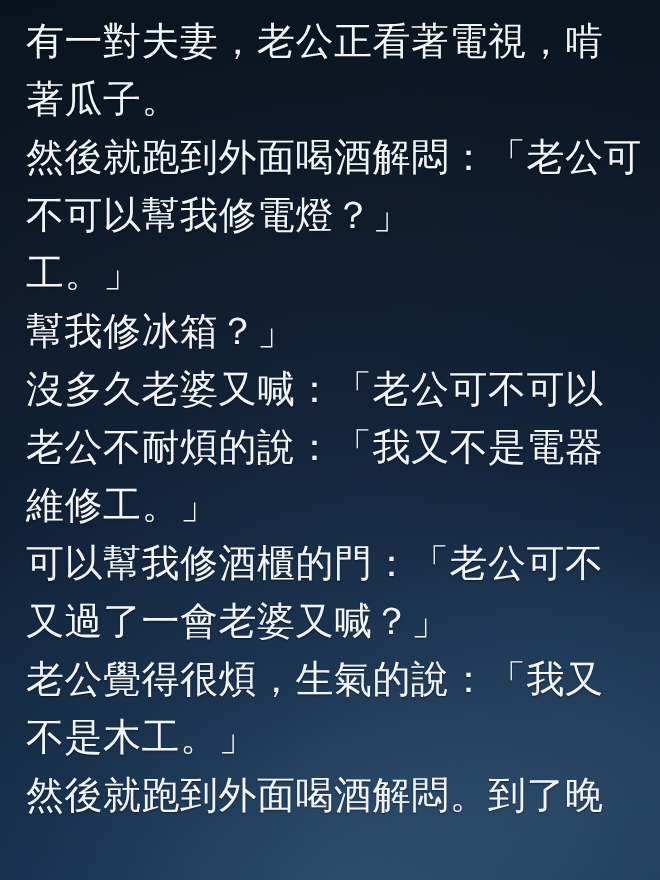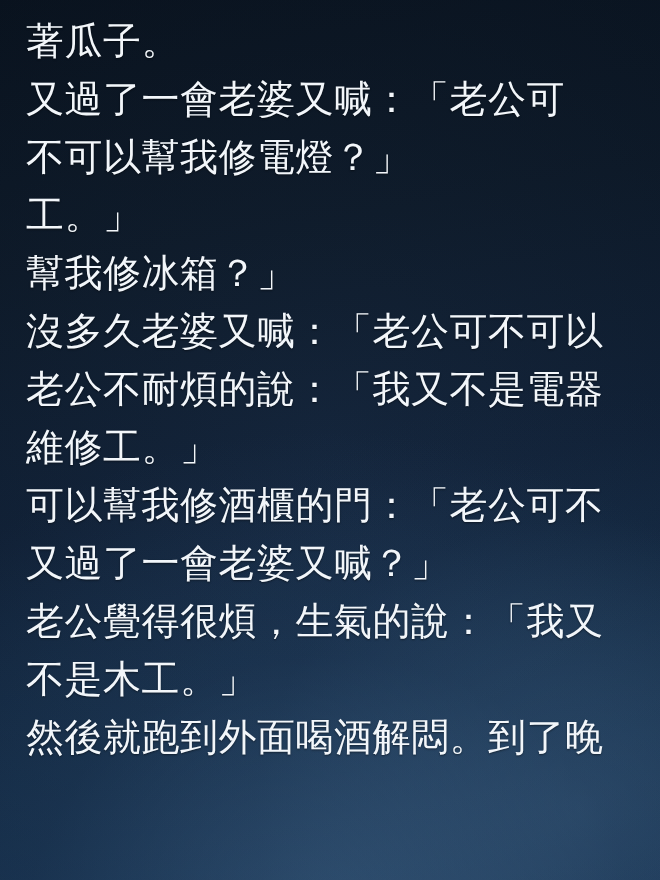--- a/index.html
+++ b/index.html
@@ -44,22 +44,23 @@
     white-space: pre-wrap;
     text-shadow: 0 1px 2px rgba(0,0,0,0.45);
     font-weight: 400;
   }
 </style>
 </head>
 <body>
 
 <div class="page">
   <div class="text-body">
+    <div class="line">有一對夫妻，老公正看著電視，啃</div>
     <div class="line">著瓜子。</div>
-    <div class="line">又過了一會老婆又喊：「老公可</div>
+    <div class="line">然後就跑到外面喝酒解悶：「老公可</div>
     <div class="line">不可以幫我修電燈？」</div>
     <div class="line">工。」</div>
     <div class="line">幫我修冰箱？」</div>
     <div class="line">沒多久老婆又喊：「老公可不可以</div>
     <div class="line">老公不耐煩的說：「我又不是電器</div>
     <div class="line">維修工。」</div>
     <div class="line">可以幫我修酒櫃的門：「老公可不</div>
     <div class="line">又過了一會老婆又喊？」</div>
     <div class="line">老公覺得很煩，生氣的說：「我又</div>
     <div class="line">不是木工。」</div>

